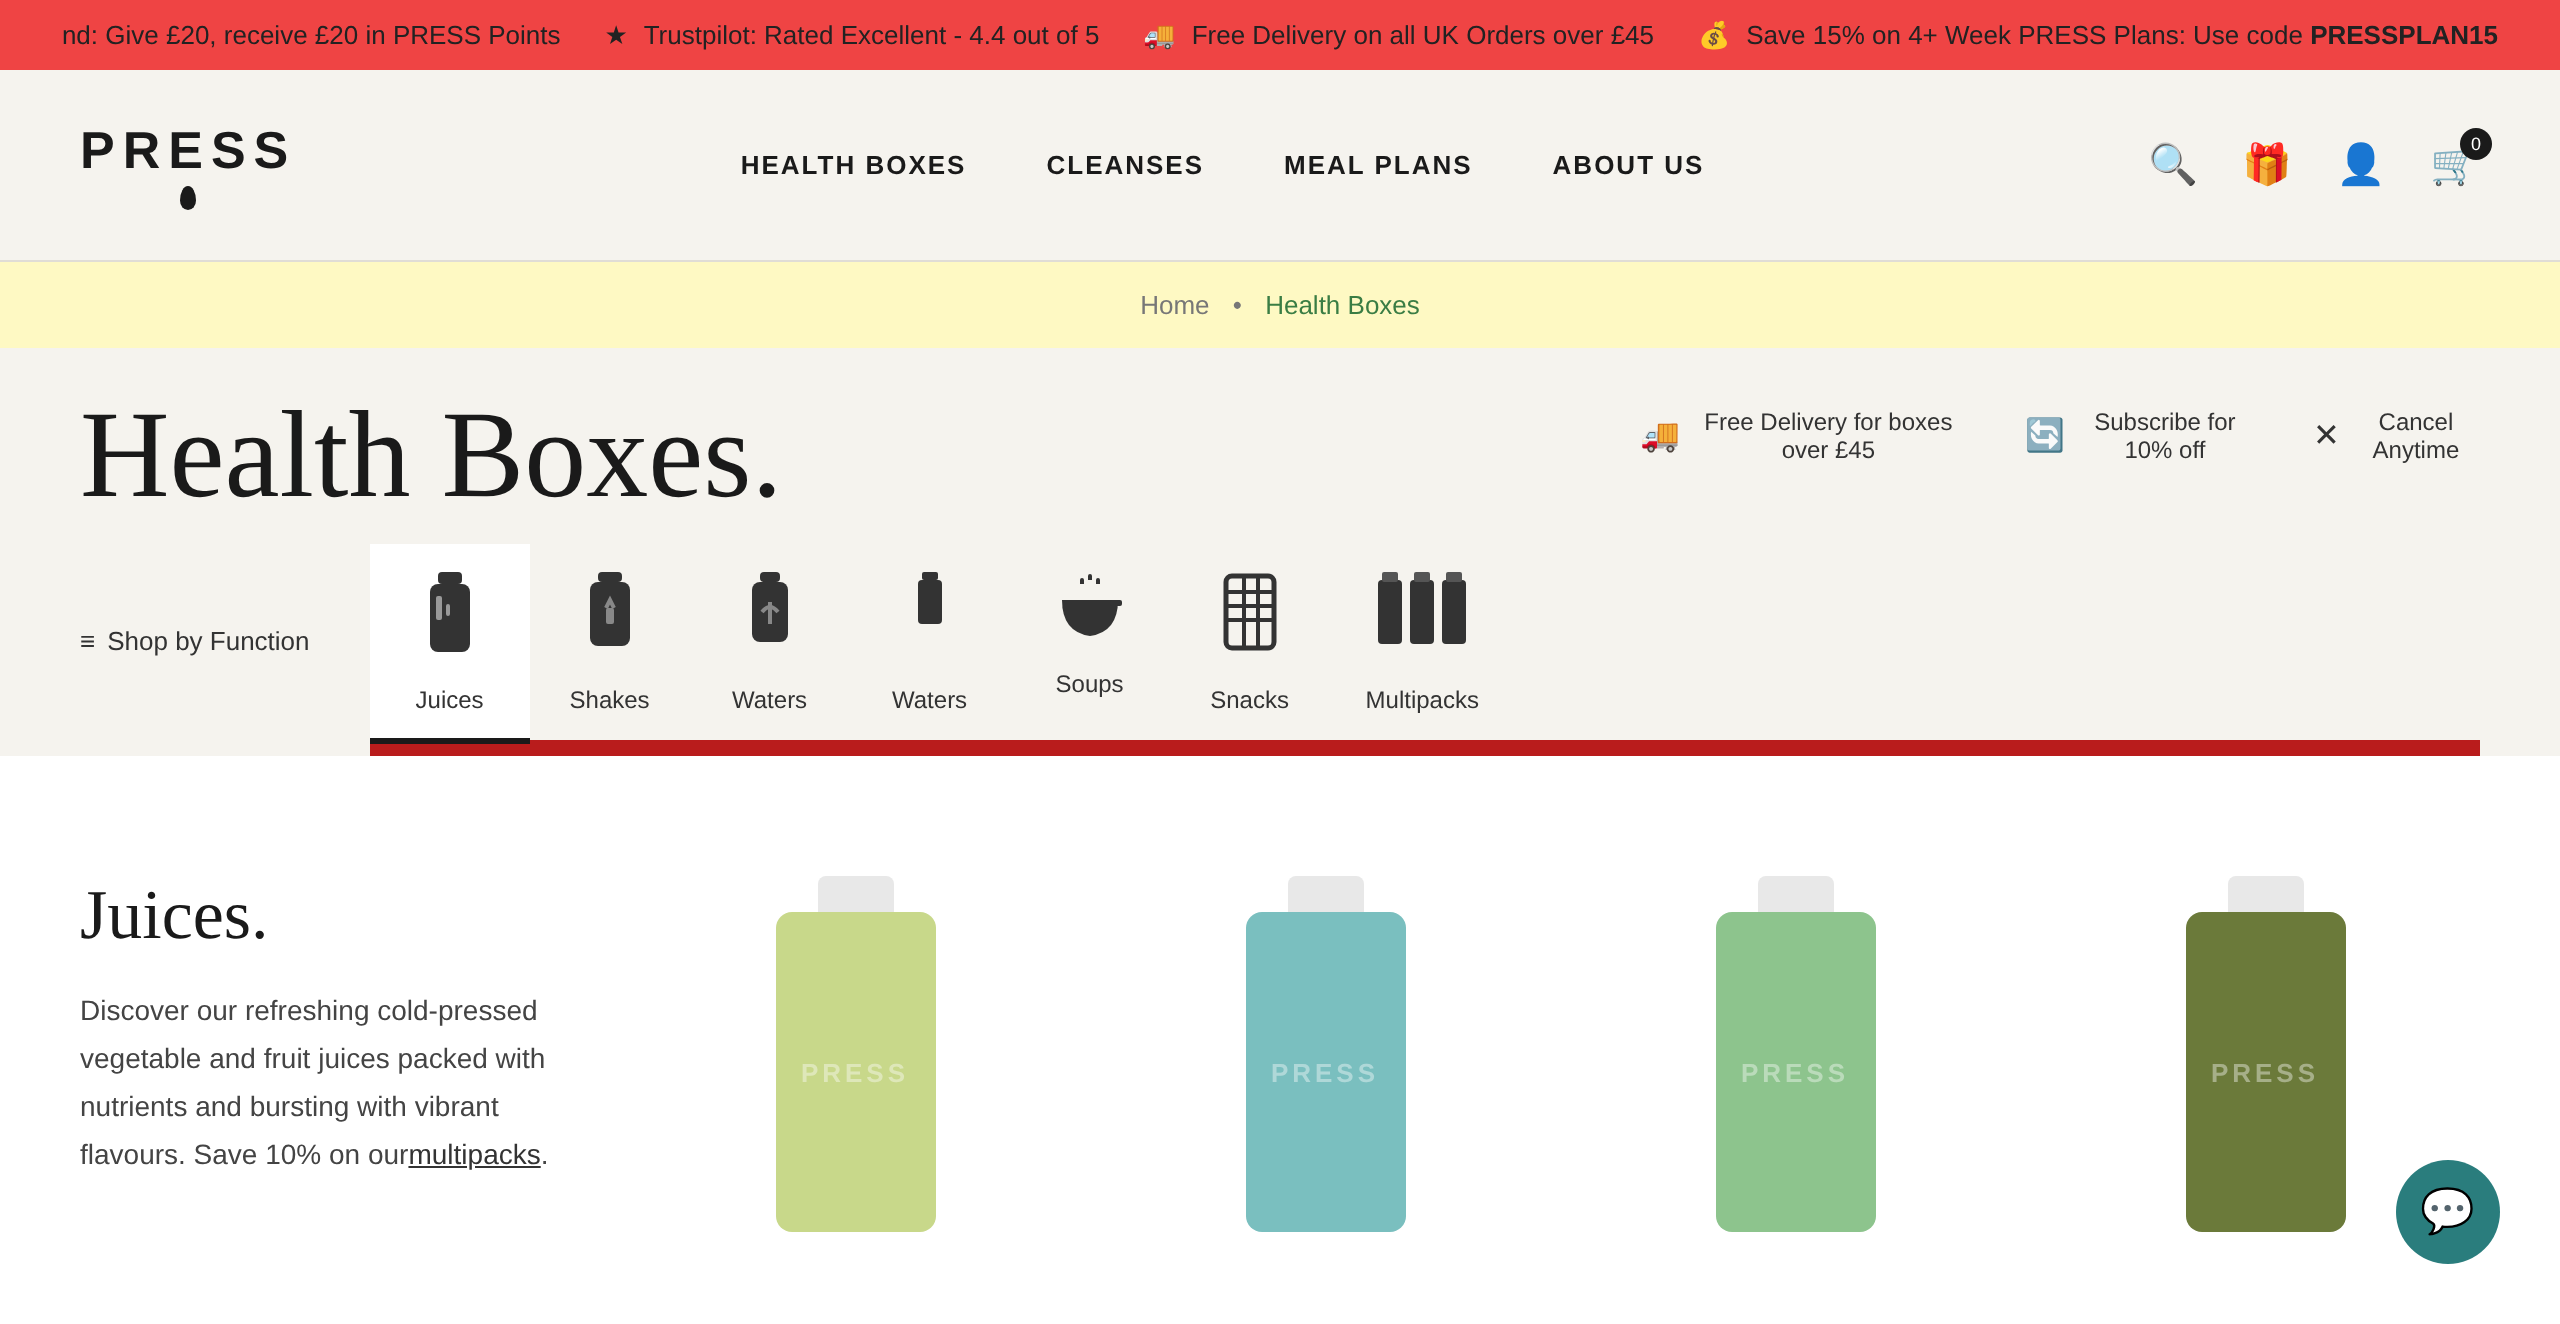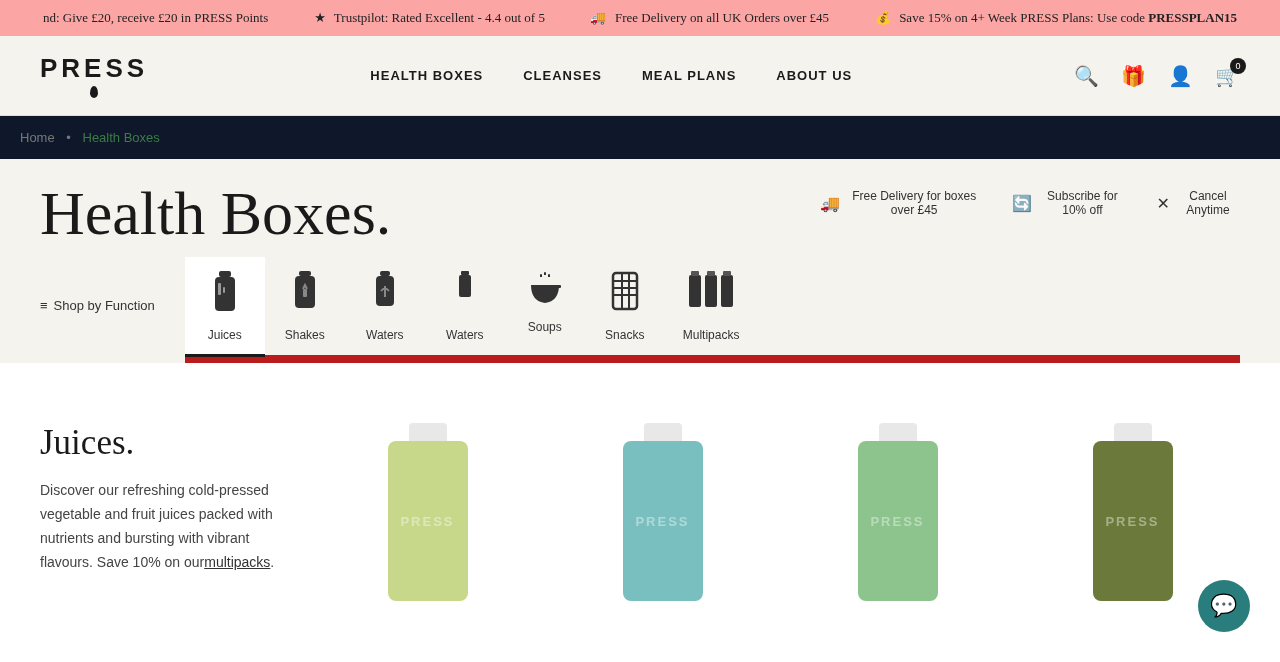--- a/index.html
+++ b/index.html
@@ -1,42 +1,42 @@
 <!DOCTYPE html>
 <html><head>
   <meta charset="utf-8">
   <style>
     * { margin: 0; padding: 0; box-sizing: border-box; }
     body { font-family: 'Georgia', serif; background: #f5f3ee; width: 1280px; overflow-x: hidden; }
 
     
     .announcement-bar {
-      background: #fca5a5;
+      background: #ef4444;
       display: flex;
       align-items: center;
       justify-content: space-around;
       padding: 10px 20px;
-      font-family: Liberation Serif, serif;
+      font-family: Liberation Sans, sans-serif;
       font-size: 13px;
       color: #222;
     }
     .announcement-item {
       display: flex;
       align-items: center;
       gap: 8px;
     }
 
     
     .header {
       background: #f5f3ee;
       display: flex;
       align-items: center;
       justify-content: space-between;
       padding: 0 40px;
-      height: 80px;
+      height: 96px;
       border-bottom: 1px solid #e0ddd6;
     }
     .logo {
       display: flex;
       flex-direction: column;
       align-items: center;
       font-family: Arial, sans-serif;
       font-size: 26px;
       font-weight: bold;
       letter-spacing: 4px;
@@ -90,21 +90,22 @@
       justify-content: center;
       font-family: Arial, sans-serif;
     }
 
     
     .breadcrumb {
       padding: 14px 20px;
       font-family: Arial, sans-serif;
       font-size: 13px;
       color: #777;
-      background: #0f172a;
+      background: #fef9c3;
+      text-align: center;
     }
     .breadcrumb a { color: #777; text-decoration: none; }
     .breadcrumb .sep { margin: 0 8px; }
     .breadcrumb .current { color: #3a7d44; }
 
     
     .hero {
       background: #f5f3ee;
       padding: 20px 40px 0 40px;
       display: flex;

